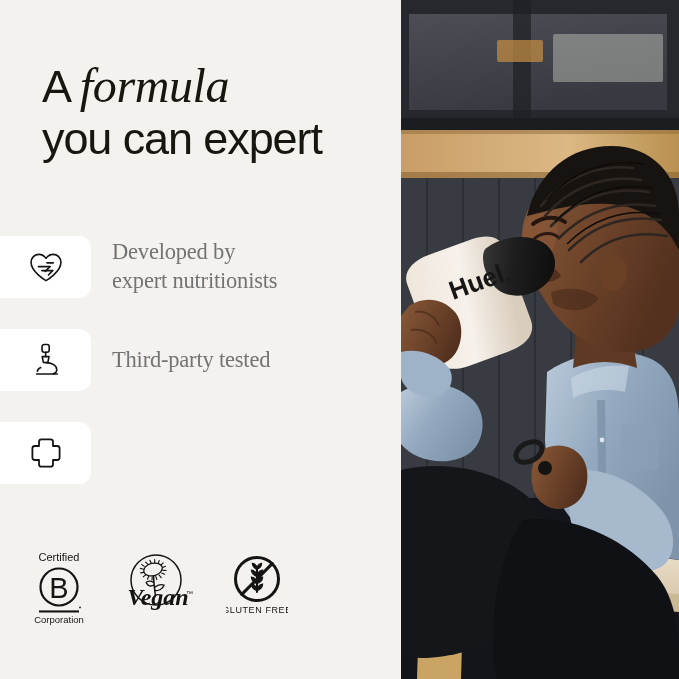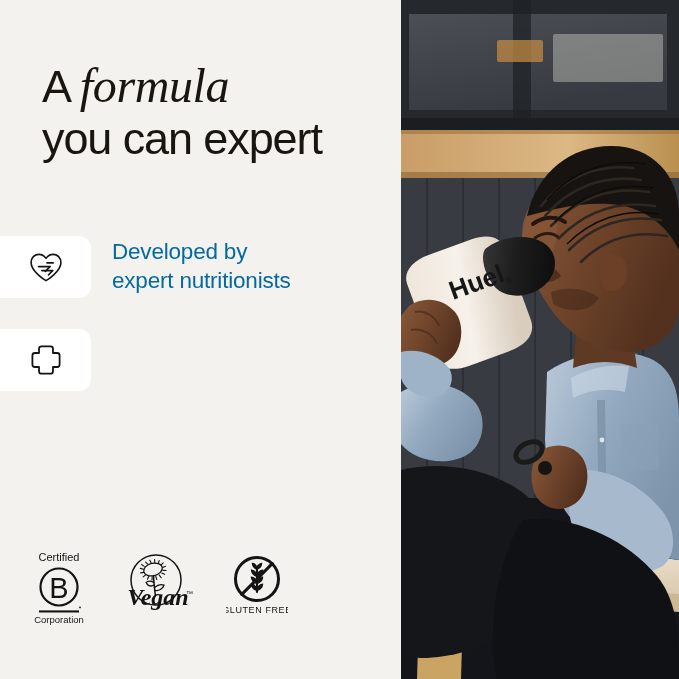--- a/index.html
+++ b/index.html
@@ -87,24 +87,24 @@
     display: flex;
     align-items: center;
     justify-content: center;
     flex: 0 0 auto;
   }
   .feature-card svg {
     display: block;
   }
   .feature-label {
     margin-left: 21px;
-    font-family: Liberation Sans, sans-serif;
+    font-family: Liberation Serif, serif;
     font-size: 22.5px;
     font-weight: 400;
-    color: #0369a1;
+    color: #737373;
     line-height: 1.28;
     letter-spacing: -0.2px;
     white-space: pre-line;
   }
 
   
   .badges {
     position: absolute;
     left: 28px;
     top: 549px;
@@ -156,20 +156,35 @@
               <path d="M24.2 17.6 L19.3 22.6"></path>
               <path d="M27.0 21.8 L22.6 26.4"></path>
               <path d="M27.7 13.6 L21.0 13.6"></path>
             </svg>
           </span>
         </div>
         <div class="feature-label">Developed by
 expert nutritionists</div>
       </div>
 
+      <div class="feature-row">
+        <div class="feature-card">
+          <span>
+            <svg width="34" height="36" viewBox="0 0 36 38" fill="none" stroke="#141414" stroke-width="1.7" stroke-linecap="round" stroke-linejoin="round">
+              <rect x="13.8" y="2.6" width="7.6" height="8.2" rx="2.3"></rect>
+              <path d="M17.6 10.8 L17.6 15.4"></path>
+              <path d="M14.0 15.4 L21.2 15.4 L20.0 21.6 L15.2 21.6 Z"></path>
+              <path d="M17.6 21.8 C24.6 21.8 29.4 25.0 29.4 29.2 C29.4 31.3 27.9 32.9 25.6 33.6"></path>
+              <path d="M8.0 33.8 L30.0 33.8"></path>
+              <path d="M12.4 27.0 C10.2 28.0 8.9 29.4 8.9 31.0"></path>
+            </svg>
+          </span>
+        </div>
+        <div class="feature-label">Third-party tested</div>
+      </div>
 
       <div class="feature-row">
         <div class="feature-card">
           <span>
             <svg width="34" height="34" viewBox="0 0 36 36" fill="none" stroke="#141414" stroke-width="1.9" stroke-linejoin="round">
               <path d="M13.2 3.6 L22.8 3.6 A2.6 2.6 0 0 1 25.4 6.2 L25.4 10.6 L29.8 10.6 A2.6 2.6 0 0 1 32.4 13.2 L32.4 22.8 A2.6 2.6 0 0 1 29.8 25.4 L25.4 25.4 L25.4 29.8 A2.6 2.6 0 0 1 22.8 32.4 L13.2 32.4 A2.6 2.6 0 0 1 10.6 29.8 L10.6 25.4 L6.2 25.4 A2.6 2.6 0 0 1 3.6 22.8 L3.6 13.2 A2.6 2.6 0 0 1 6.2 10.6 L10.6 10.6 L10.6 6.2 A2.6 2.6 0 0 1 13.2 3.6 Z"></path>
             </svg>
           </span>
         </div>
       </div>

